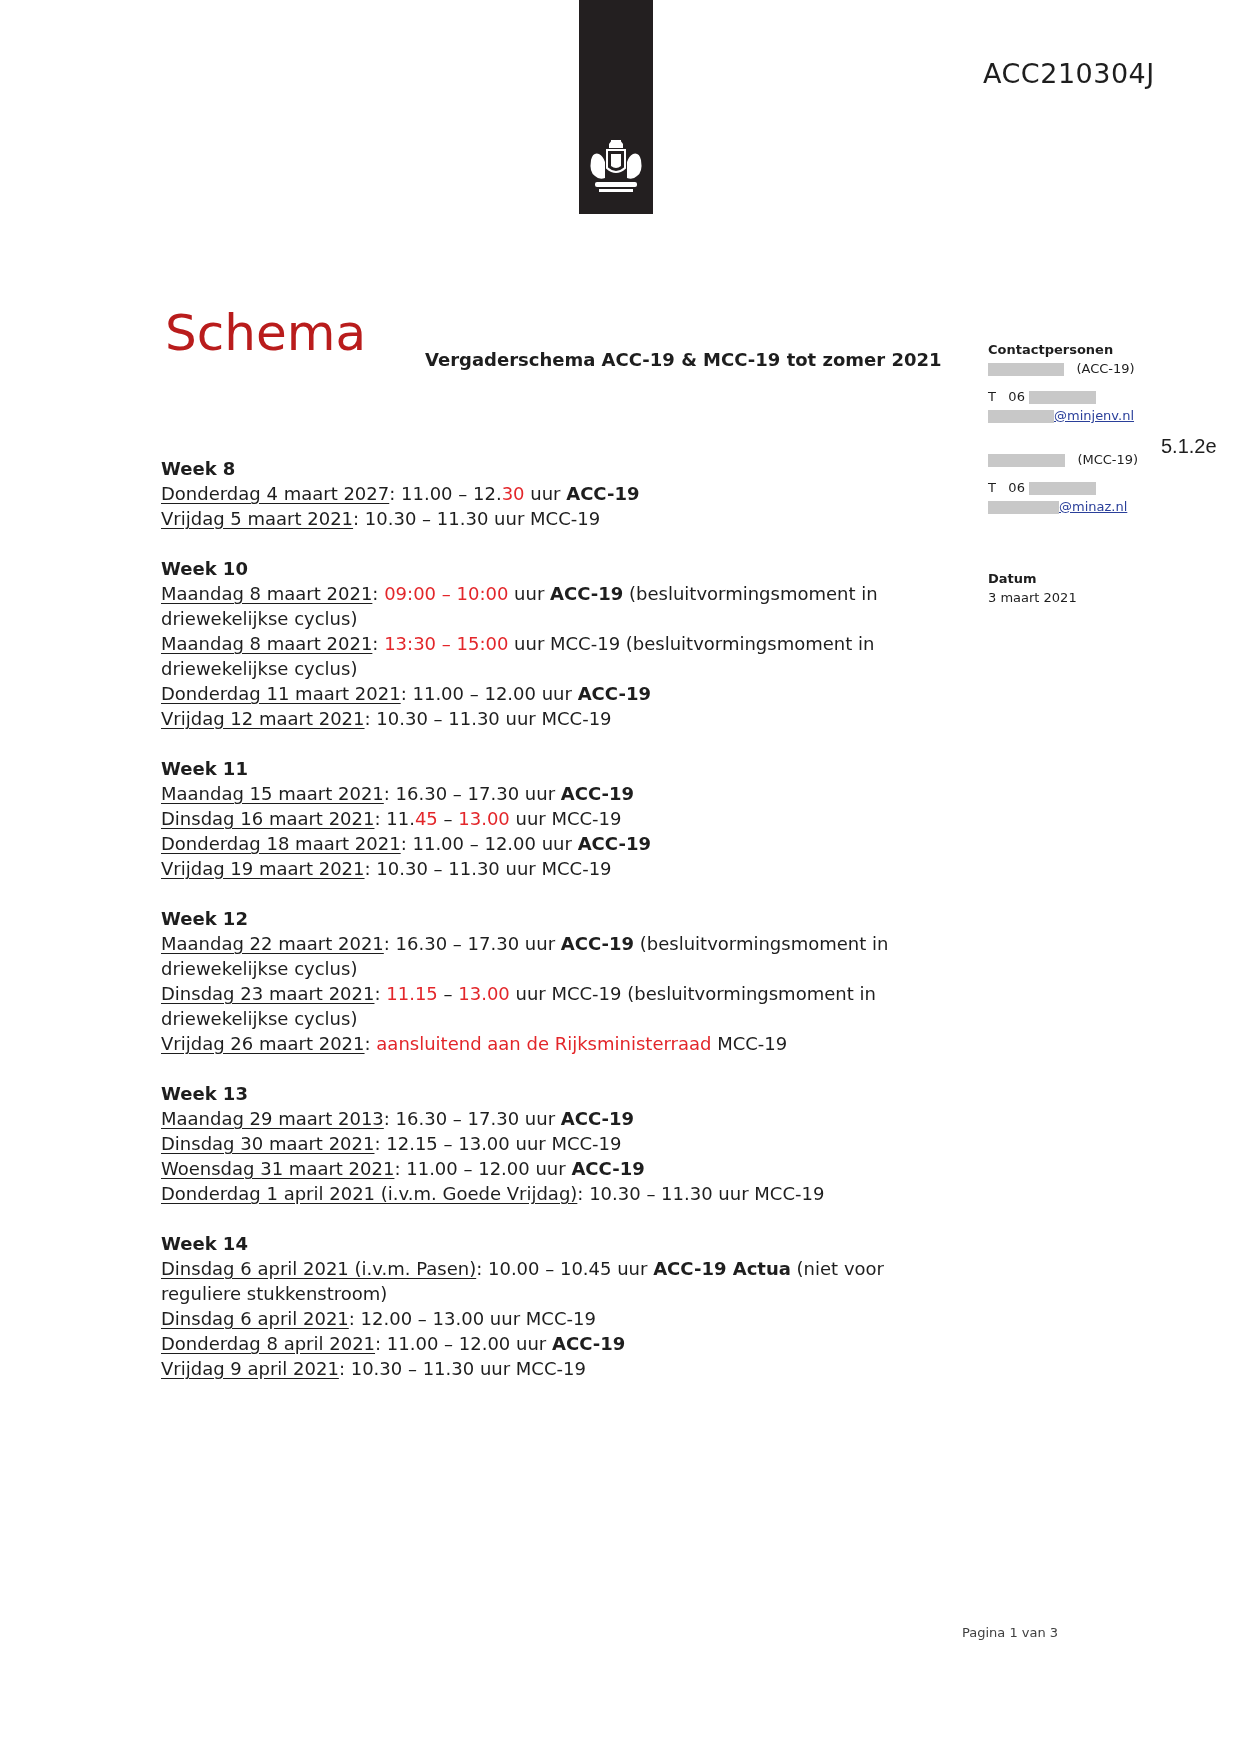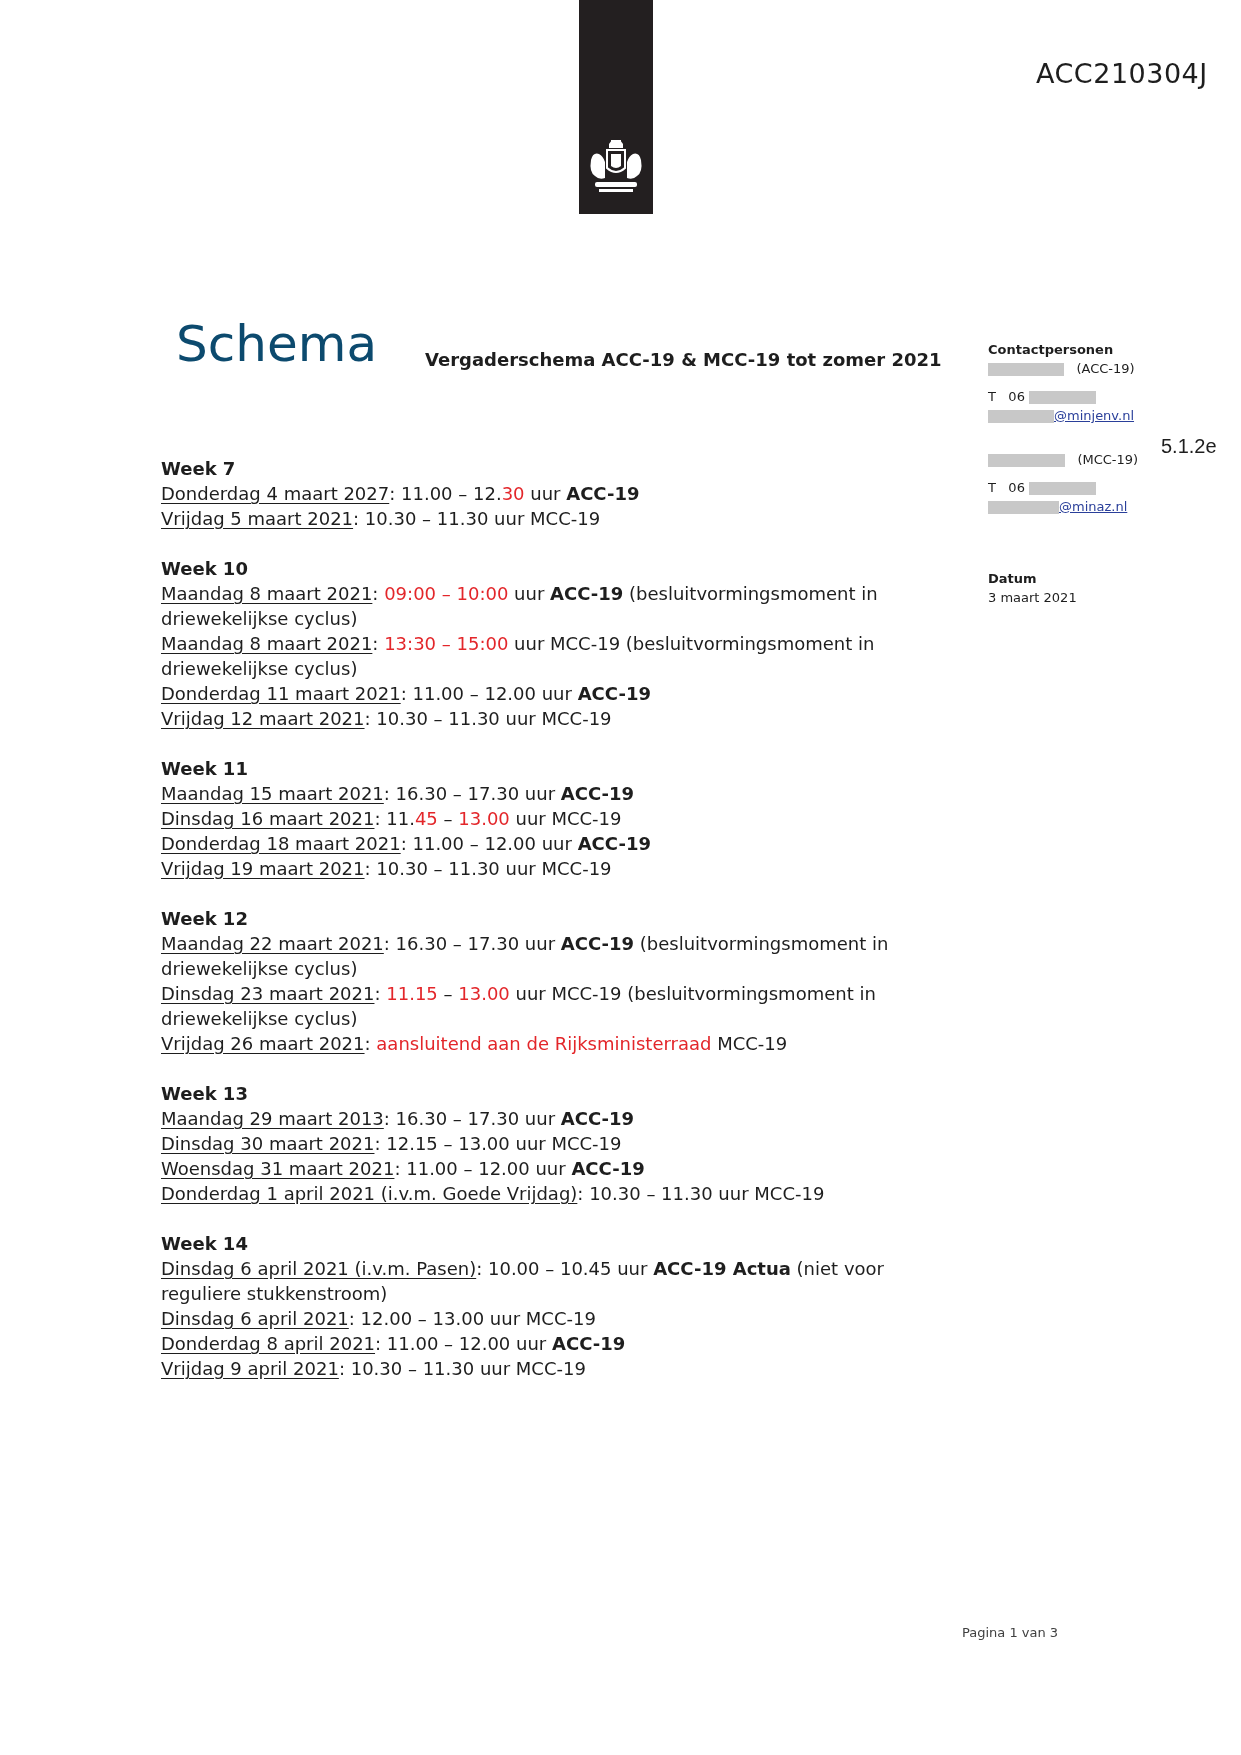--- a/index.html
+++ b/index.html
@@ -1,22 +1,22 @@
 <!DOCTYPE html>
 <html><head>
 <meta charset="utf-8">
 <style>
   html, body { margin:0; padding:0; background:#ffffff; }
   body { width:1241px; height:1755px; position:relative; overflow:hidden;
          font-family:"DejaVu Sans", sans-serif; color:#1e1e1e; }
   .logo-bar { position:absolute; left:579px; top:0; width:74px; height:214px; background:#231f20; }
   .logo-bar svg { position:absolute; left:6px; top:138px; }
-  .doc-code { position:absolute; left:1036px; top:58px; font-size:27px; color:#1e1e1e; letter-spacing:0.5px; }
+  .doc-code { position:absolute; left:983px; top:58px; font-size:27px; color:#1e1e1e; letter-spacing:0.5px; }
   .redact-code { position:absolute; left:1161px; top:435px; font-family:"Liberation Sans", sans-serif; font-size:20px; color:#1e1e1e; }
-  .title { position:absolute; left:161px; top:300px; font-size:50px; font-weight:normal; color:#0c4a6e; margin:15px; }
+  .title { position:absolute; left:161px; top:300px; font-size:50px; font-weight:normal; color:#b91c1c; margin:4px; }
   .subtitle { position:absolute; left:425px; top:348px; width:520px; font-size:18px; font-weight:bold; line-height:23px; margin:0; }
   .sidebar { position:absolute; left:988px; top:340px; width:200px; font-size:13px; line-height:19px; color:#1e1e1e; }
   .sidebar .label { font-weight:bold; }
   .redact { display:inline-block; background:#c8c8c8; height:13px; vertical-align:middle; }
   .sidebar a { color:#2a3f9a; text-decoration:underline;text-align:center; }
   .contact-row { height:19px; white-space:nowrap; }
   .main { position:absolute; left:161px; top:456px; width:790px; font-size:18px; line-height:25px; }
   .main h2 { font-size:18px; font-weight:bold; margin:0; line-height:25px; }
   .main p { margin:0; }
   .section { margin-bottom:25px; }
@@ -84,21 +84,21 @@
 
   <div style="margin-top:53px">
     <div class="label">Datum</div>
     <div>3 maart 2021</div>
   </div>
 </div>
 
 <div class="main">
   <div id="weeks">
       <div class="section">
-        <h2>Week 7</h2>
+        <h2>Week 8</h2>
         <p><span class="u">Donderdag 4 maart 2027</span><span class="">: 11.00 – 12.</span><span class="red">30</span><span class=""> uur </span><span class="b">ACC-19</span></p>
         <p><span class="u">Vrijdag 5 maart 2021</span><span class="">: 10.30 – 11.30 uur MCC-19</span></p>
       </div>
       <div class="section">
         <h2>Week 10</h2>
         <p><span class="u">Maandag 8 maart 2021</span><span class="">: </span><span class="red">09:00 – 10:00</span><span class=""> uur </span><span class="b">ACC-19</span><span class=""> (besluitvormingsmoment in driewekelijkse cyclus)</span></p>
         <p><span class="u">Maandag 8 maart 2021</span><span class="">: </span><span class="red">13:30 – 15:00</span><span class=""> uur MCC-19 (besluitvormingsmoment in driewekelijkse cyclus)</span></p>
         <p><span class="u">Donderdag 11 maart 2021</span><span class="">: 11.00 – 12.00 uur </span><span class="b">ACC-19</span></p>
         <p><span class="u">Vrijdag 12 maart 2021</span><span class="">: 10.30 – 11.30 uur MCC-19</span></p>
       </div>

